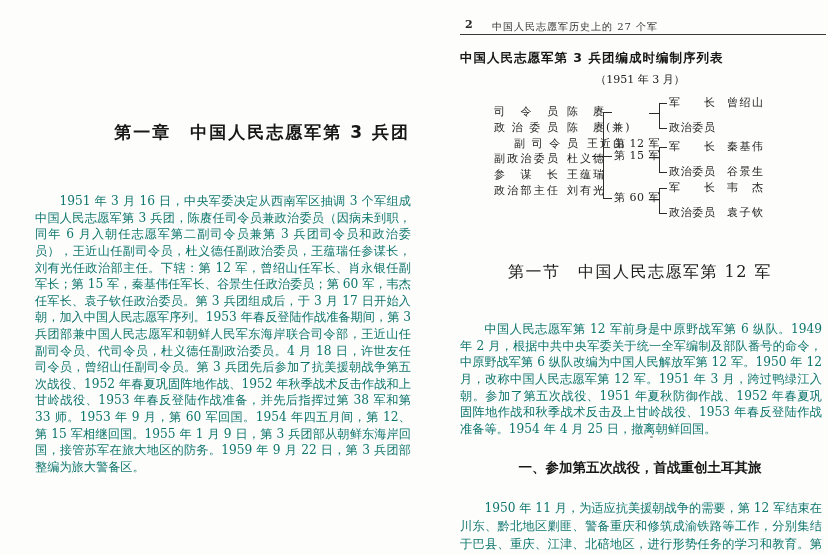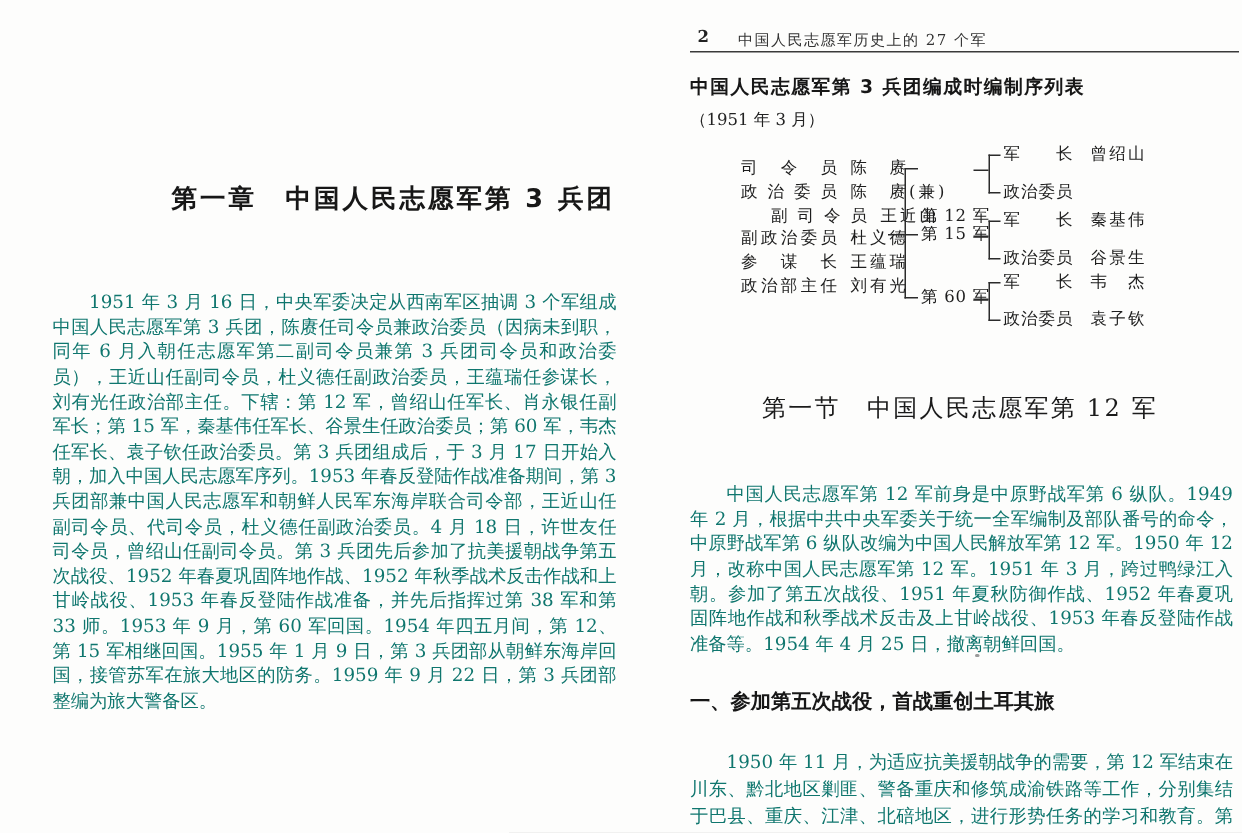--- a/index.html
+++ b/index.html
@@ -22,41 +22,41 @@
   
   .pageno{left:465px;top:18px;font-size:11px;font-weight:bold;color:#222;}
   .running-title{left:492px;top:20px;font-size:10px;letter-spacing:1px;color:#333;}
   .header-rule{left:460px;top:34px;width:366px;height:1px;background:#3a3a3a;}
   
   .chart-title{
     left:460px;top:50px;width:360px;text-align:left;
     font-family:"DejaVu Sans", sans-serif;font-weight:bold;font-size:12.5px;
     letter-spacing:1px;color:#171717;
   }
-  .chart-subtitle{left:460px;top:72px;width:360px;text-align:left;font-size:11px;color:#222;}
+  .chart-subtitle{left:460px;top:72px;width:360px;text-align:center;font-size:11px;color:#222;}
   
   .chart-row{height:16px;line-height:16px;font-size:11px;white-space:nowrap;color:#1d1d1d;}
   .jt{display:inline-block;text-align:justify;text-align-last:justify;vertical-align:top;}
   .hq-title{width:64px;}
   .off-title{width:46px;}
   .hq-name{display:inline-block;margin-left:9px;letter-spacing:2px;}
   .off-name{display:inline-block;margin-left:12px;letter-spacing:1.5px;}
   .army-label{font-size:11px;letter-spacing:0.5px;}
   .cline{background:#2b2b2b;}
   .hl{height:1px;}
   .vl{width:1px;}
   .speck{width:3px;height:2px;background:#9a9a9a;border-radius:1px;}
   
   .section-title{
     left:460px;top:262px;width:360px;text-align:center;
     font-size:16px;letter-spacing:1.5px;color:#1b1b1b;
   }
   .par1{left:460px;top:309px;width:362px;}
   .subsection-title{
-    left:460px;top:459px;width:360px;
+    left:460px;top:459px;width:360px;text-align:center;
     font-family:"DejaVu Sans", sans-serif;font-weight:bold;font-size:13.5px;color:#171717;
   }
   .par2{left:460px;top:487px;width:362px;line-height:18px;}
 </style>
 </head>
 <body>
 
 <div id="sheet">
 
   <section>

